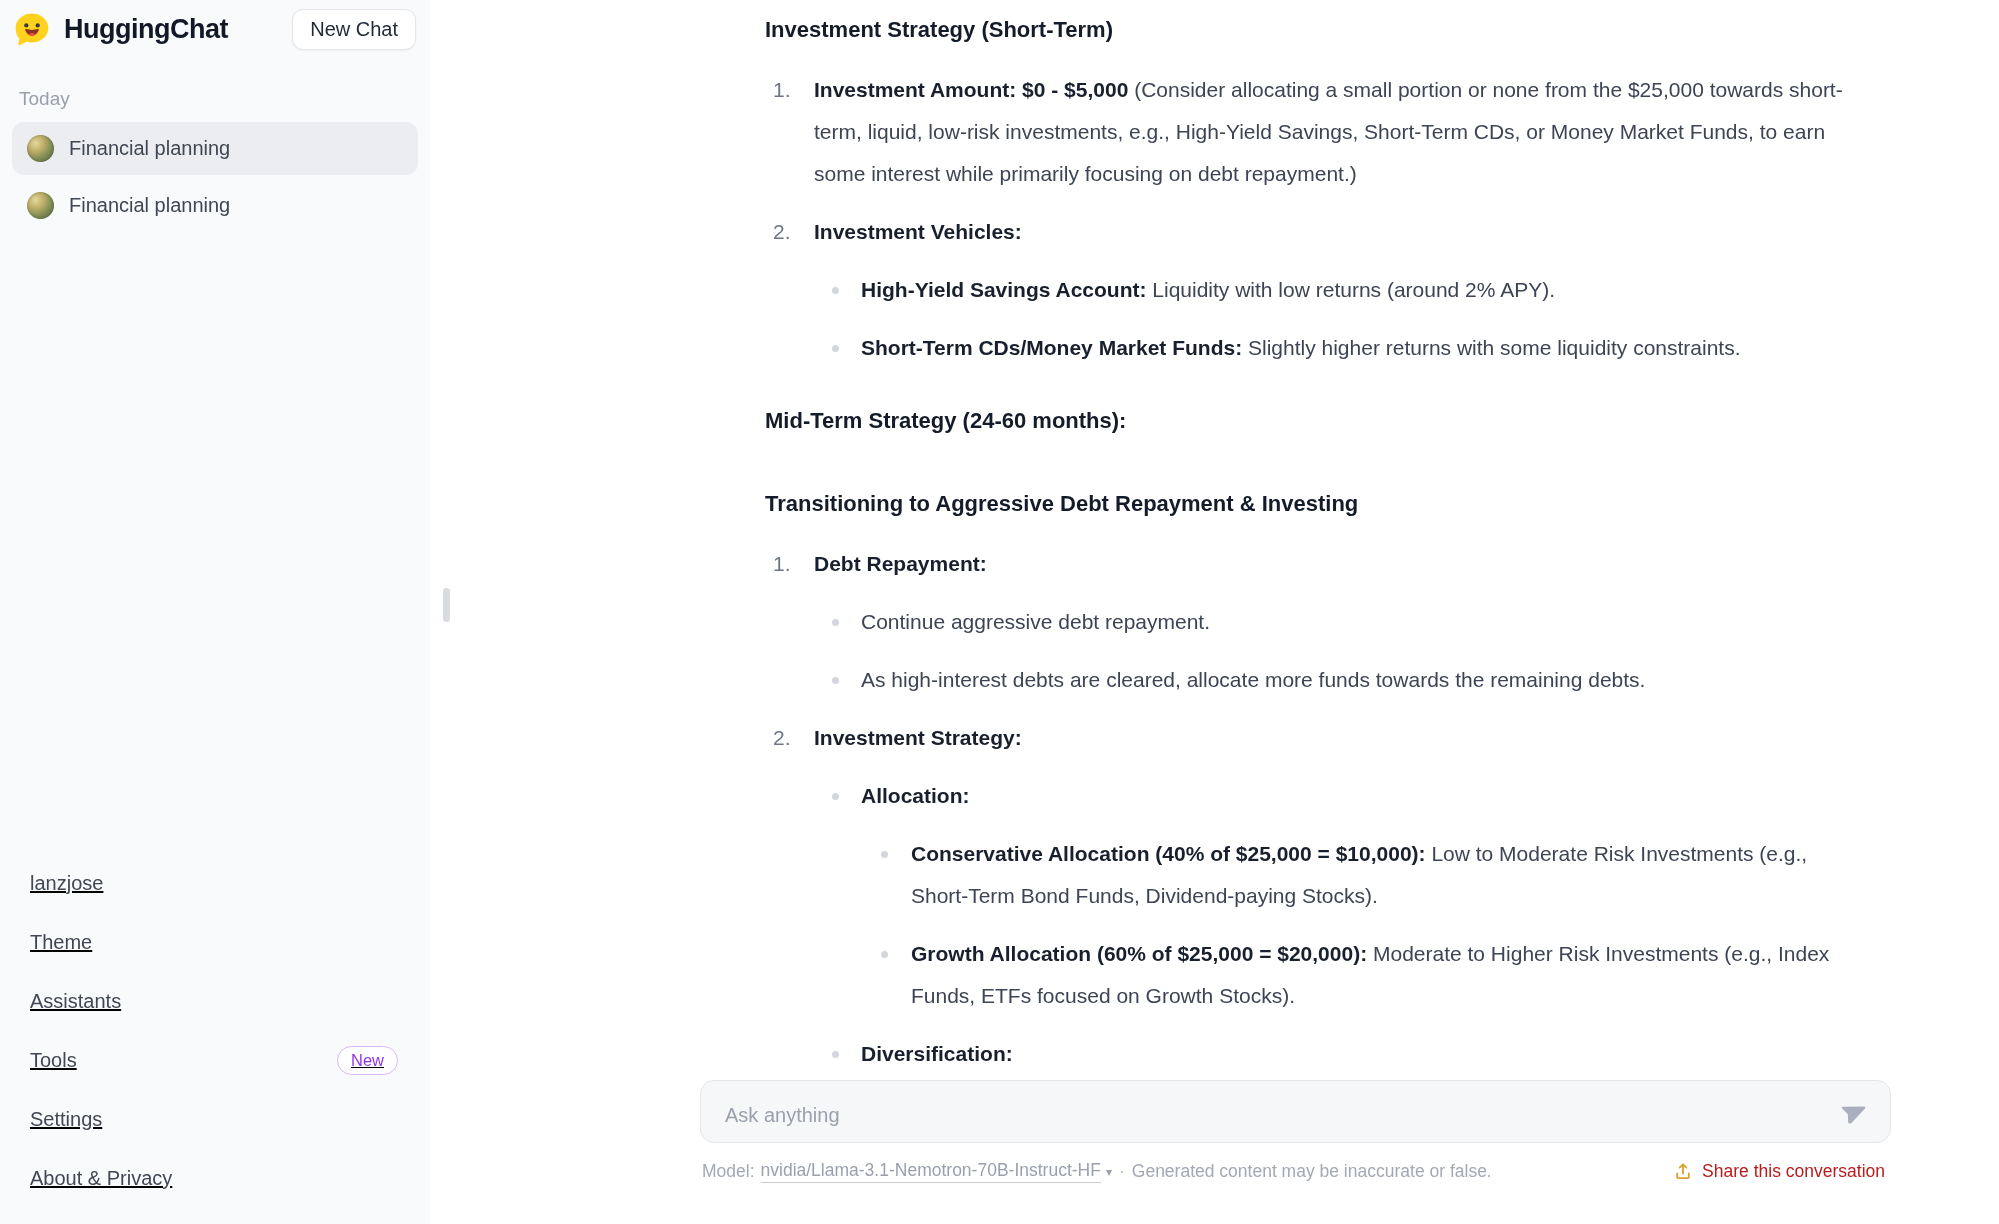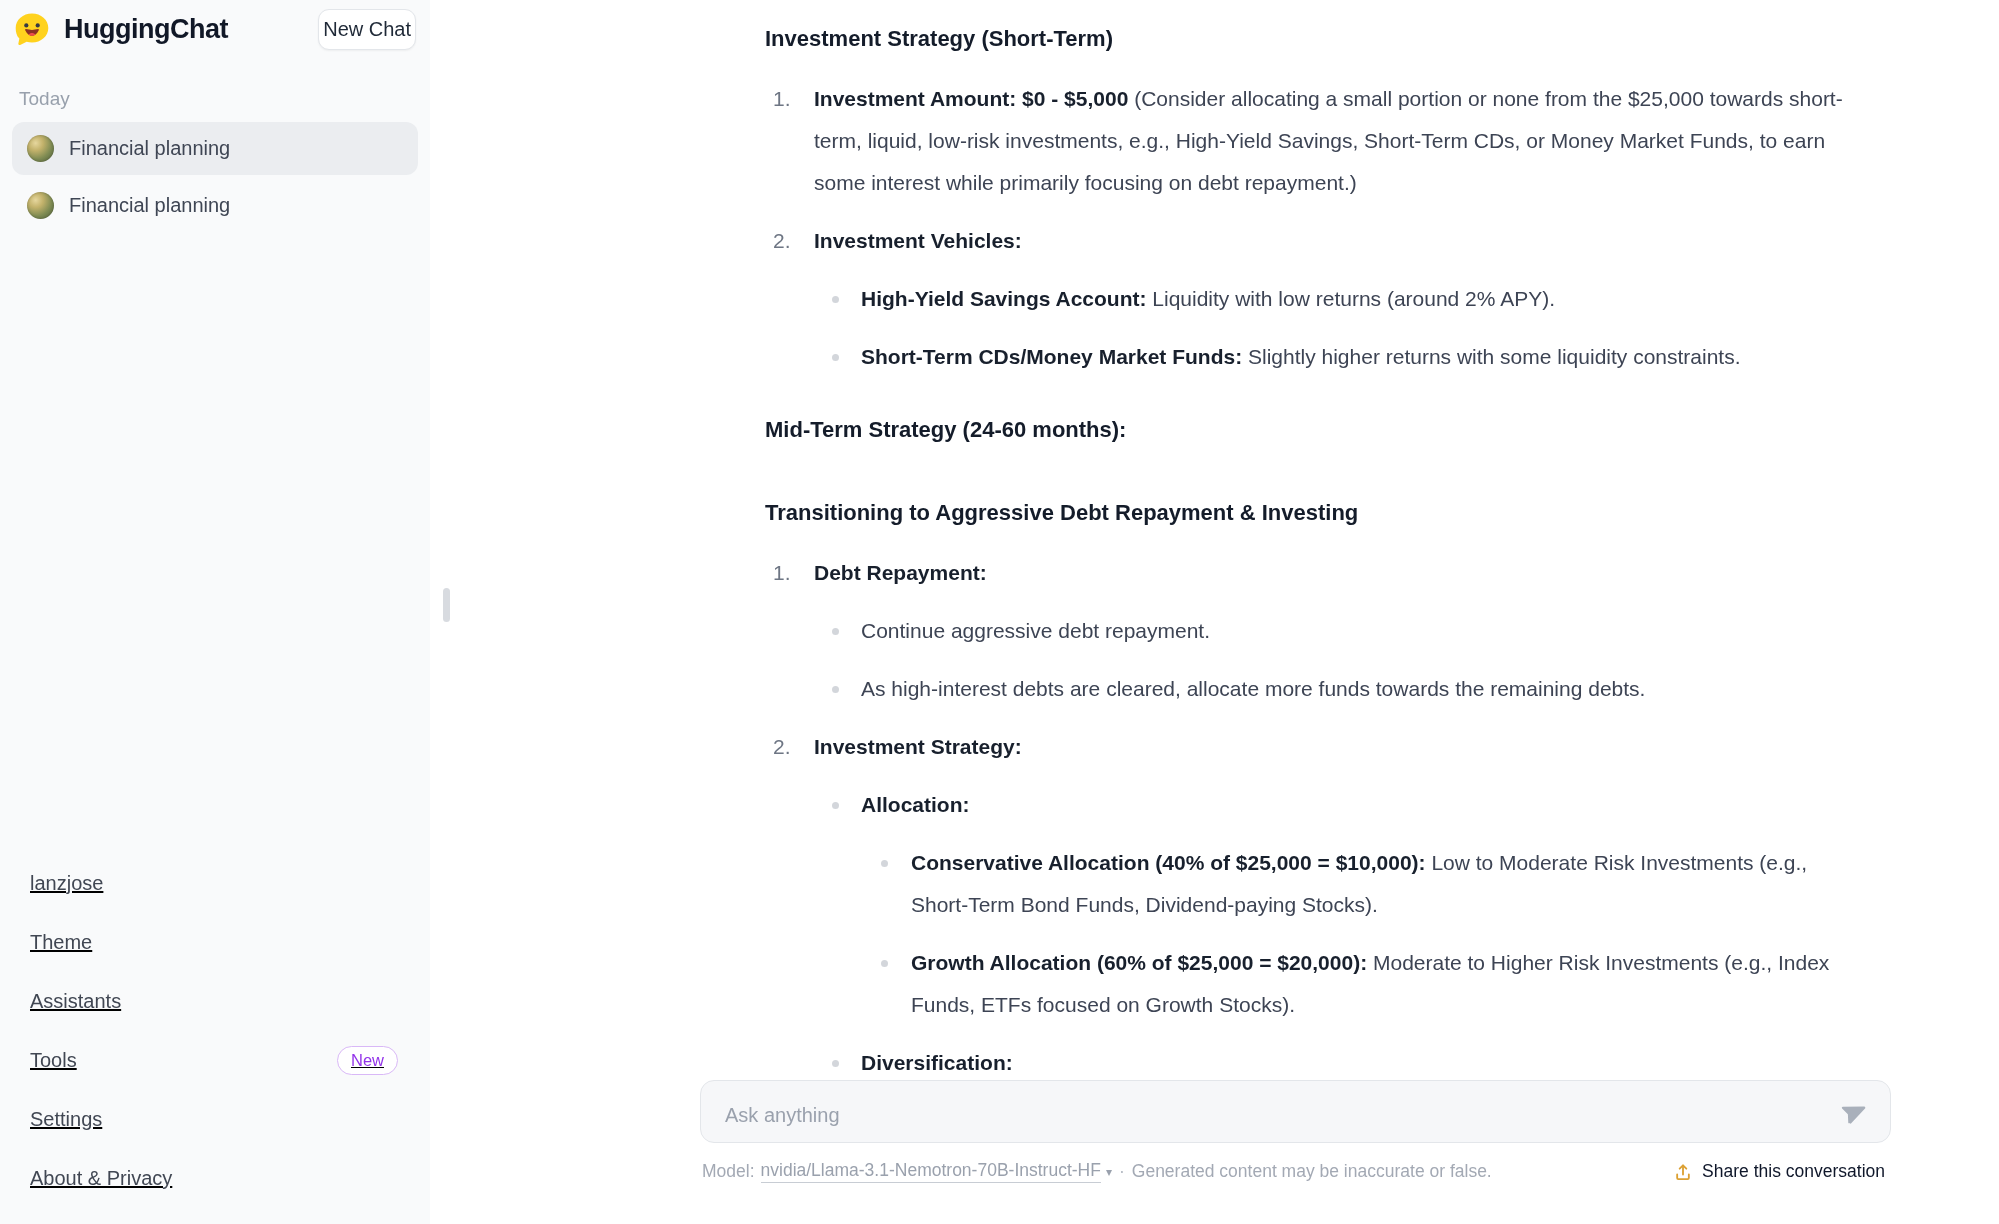--- a/index.html
+++ b/index.html
@@ -6,41 +6,41 @@
   *{box-sizing:border-box;}
   body{font-family:"Liberation Sans","DejaVu Sans",sans-serif;}
   .app{position:relative;width:1937px;height:1224px;overflow:hidden;display:flex;background:#fff;}
 
   
   .sidebar{position:relative;width:430px;flex:none;height:100%;background:#f9fafb;display:flex;flex-direction:column;}
   .side-header{display:flex;align-items:center;justify-content:space-between;padding:9px 14px 0 12px;}
   .logo-row{display:flex;align-items:center;gap:12px;}
   .logo{width:40px;height:40px;flex:none;}
   .app-title{font-size:27px;font-weight:700;color:#111827;letter-spacing:-0.5px;}
-  .new-chat-btn{background:#ffffff;border:1px solid #e3e6ea;border-radius:11px;padding:8px 4px;font-size:20px;color:#1f2937;box-shadow:0 1px 2px rgba(0,0,0,0.05);cursor:pointer;font-family:inherit;}
+  .new-chat-btn{background:#ffffff;border:1px solid #e3e6ea;border-radius:11px;padding:8px 17px;font-size:20px;color:#1f2937;box-shadow:0 1px 2px rgba(0,0,0,0.05);cursor:pointer;font-family:inherit;}
   .section-label{color:#98a0ac;font-size:19px;margin:38px 0 12px 19px;}
   .chat-list{display:flex;flex-direction:column;gap:4px;padding:0 12px;}
   .chat-item{display:flex;align-items:center;gap:15px;padding:13px 15px;border-radius:12px;font-size:20px;color:#3f4654;cursor:pointer;}
   .chat-item.selected{background:#ebedf0;}
   .avatar{width:27px;height:27px;flex:none;border-radius:50%;background:radial-gradient(circle at 32% 30%,#e6d79e 0%,#c3b26b 28%,#7d8a52 62%,#51603c 100%);box-shadow:inset 0 0 3px rgba(0,0,0,0.25);}
   .side-menu{margin-top:auto;padding:0 32px 16px 30px;display:flex;flex-direction:column;text-decoration:underline;}
   .menu-row{display:flex;align-items:center;justify-content:space-between;height:59px;font-size:20px;color:#414753;cursor:pointer;}
   .pill{font-size:16.5px;padding:3px 13px;border-radius:999px;background:#fff;line-height:1.3;}
   .pill.gray{color:#5b6472;border:1px solid #e3e6ea;}
   .pill.purple{color:#9333ea;border:1.5px solid #d9b8f7;}
 
   
   .main{position:relative;flex:1;height:100%;background:#fff;}
   .resize-handle{position:absolute;left:13px;top:588px;width:7px;height:34px;border-radius:4px;background:#d8dbe0;cursor:col-resize;z-index:5;}
   .chat-scroll{position:absolute;inset:0;padding:2px 94px 0 335px;overflow:hidden;}
 
   .blk{color:#3d4454;font-size:21px;line-height:42px;}
   .blk .b{font-weight:700;color:#18202d;}
   .blk.heading{font-weight:700;color:#141c2a;font-size:22px;line-height:31px;margin:36px 0 24px;}
-  .blk.heading:first-child{margin-top:21px;}
+  .blk.heading:first-child{margin-top:12px;}
   .blk.heading+.blk.heading{margin-top:52px;}
   .blk.oli,.blk.uli{display:flex;margin-top:16px;}
   .blk.oli{padding-left:8px;}
   .blk.oli .marker{width:41px;flex:none;color:#6e7684;}
   .blk.uli .marker{position:relative;flex:none;}
   .blk.uli.l1{padding-left:66px;}
   .blk.uli.l1 .marker{width:30px;}
   .blk.uli.l2{padding-left:115px;}
   .blk.uli.l2 .marker{width:31px;}
   .blk .dot{position:absolute;top:18px;left:1px;width:7px;height:7px;border-radius:50%;background:#d3d6db;}
@@ -51,21 +51,21 @@
   .bottom-area{position:absolute;left:0;right:0;bottom:0;height:144px;z-index:10;}
   .footer-bg{position:absolute;left:0;right:0;top:63px;bottom:0;background:rgba(255,255,255,0.78);}
   .input-bar{position:absolute;left:270px;right:46px;top:0;height:63px;background:#f6f7f9;border:1px solid #e3e6ea;border-radius:14px;display:flex;align-items:center;padding:0 20px 0 22px;}
   .composer-input{flex:1;border:none;outline:none;background:transparent;font-size:20px;color:#374151;font-family:inherit;margin-top:7px;}
   .composer-input::placeholder{color:#9aa1ad;}
   .send-btn{width:30px;height:30px;flex:none;border:none;background:transparent;padding:0;cursor:pointer;display:flex;align-items:center;justify-content:center;}
   .footer-row{position:absolute;left:272px;right:46px;top:80px;display:flex;align-items:center;font-size:17.5px;color:#a3a9b4;white-space:nowrap;}
   .model-name{color:#9aa1ad;border-bottom:1px solid #c8cdd4;padding-bottom:1px;margin-left:6px;cursor:pointer;}
   .model-caret{font-size:12px;color:#9aa1ad;margin-left:5px;cursor:pointer;}
   .sep{margin:0 7px;color:#b4bac3;}
-  .share-btn{margin-left:auto;display:flex;align-items:flex-end;gap:9px;color:#0f172a;cursor:pointer;background:none;border:none;font-size:17.5px;font-family:inherit;}
+  .share-btn{margin-left:auto;display:flex;align-items:flex-start;gap:9px;color:#b91c1c;cursor:pointer;background:none;border:none;font-size:17.5px;font-family:inherit;}
 </style>
 </head>
 <body>
 
 <div class="app">
 
   <aside class="sidebar">
     <div class="side-header">
       <div class="logo-row">
         <span class="logo">

